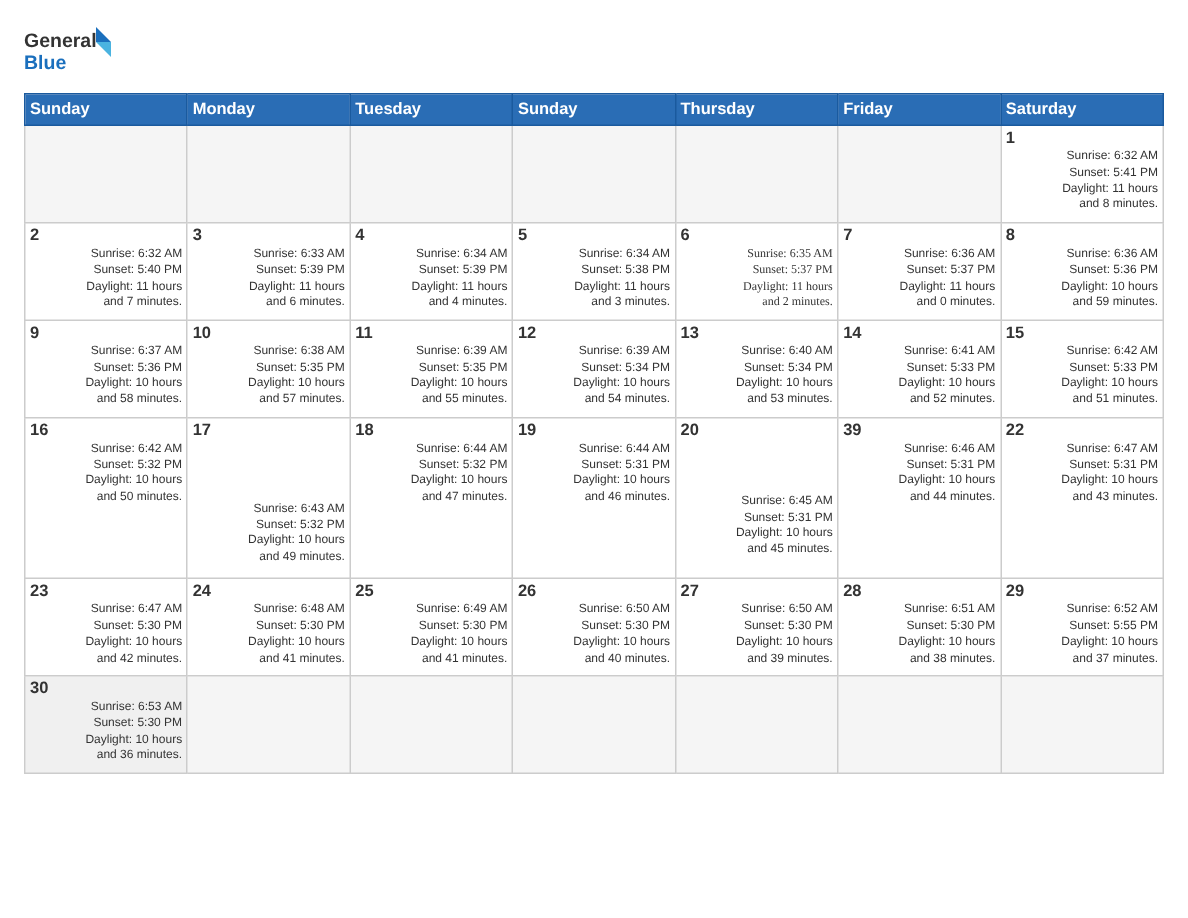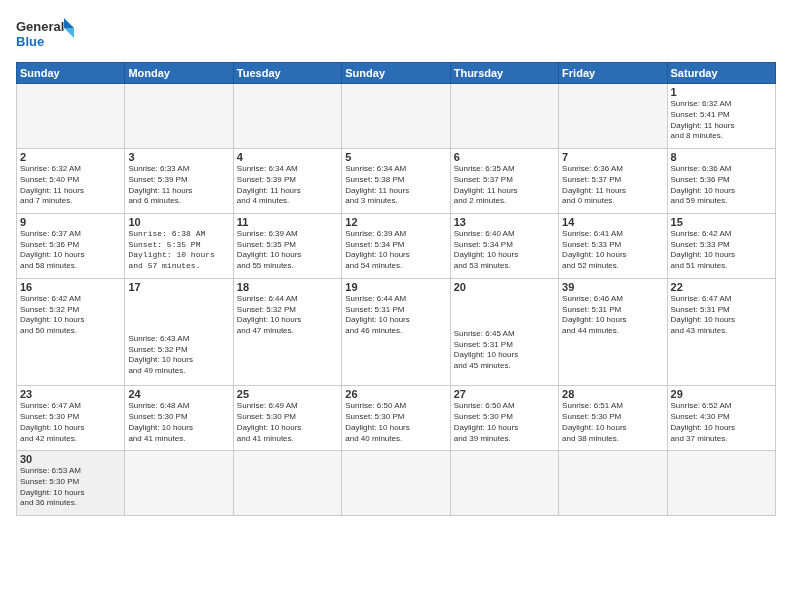--- a/index.html
+++ b/index.html
@@ -71,20 +71,21 @@
     .day-number {
       font-size: 11px;
       font-weight: bold;
       display: block;
       margin-bottom: 1px;
     }
     .day-info {
       font-size: 8px;
       line-height: 1.35;
       color: #333;
+      text-align: right;
     }
     .row-last td {
       background: #f0f0f0;
       margin-left: 25px;
     }
   </style>
 </head>
 <body>
 
 <div class="page">
@@ -155,21 +156,21 @@
           </td>
           <td>
             <span class="day-number">5</span>
             <div class="day-info" style="white-space: pre-line;">Sunrise: 6:34 AM
 Sunset: 5:38 PM
 Daylight: 11 hours
 and 3 minutes.</div>
           </td>
           <td>
             <span class="day-number">6</span>
-            <div class="day-info" style="white-space: pre-line;">Sunrise: 6:35 AM
+            <div class="day-info" style="white-space: pre-line; font-family: Liberation Serif, serif;">Sunrise: 6:35 AM
 Sunset: 5:37 PM
 Daylight: 11 hours
 and 2 minutes.</div>
           </td>
           <td>
             <span class="day-number">7</span>
             <div class="day-info" style="white-space: pre-line;">Sunrise: 6:36 AM
 Sunset: 5:37 PM
 Daylight: 11 hours
 and 0 minutes.</div>
@@ -185,21 +186,21 @@
         <tr>
           <td>
             <span class="day-number">9</span>
             <div class="day-info" style="white-space: pre-line;">Sunrise: 6:37 AM
 Sunset: 5:36 PM
 Daylight: 10 hours
 and 58 minutes.</div>
           </td>
           <td>
             <span class="day-number">10</span>
-            <div class="day-info" style="white-space: pre-line; font-family: Liberation Mono, monospace;">Sunrise: 6:38 AM
+            <div class="day-info" style="white-space: pre-line;">Sunrise: 6:38 AM
 Sunset: 5:35 PM
 Daylight: 10 hours
 and 57 minutes.</div>
           </td>
           <td>
             <span class="day-number">11</span>
             <div class="day-info" style="white-space: pre-line;">Sunrise: 6:39 AM
 Sunset: 5:35 PM
 Daylight: 10 hours
 and 55 minutes.</div>
@@ -323,21 +324,21 @@
           <td>
             <span class="day-number">28</span>
             <div class="day-info" style="white-space: pre-line;">Sunrise: 6:51 AM
 Sunset: 5:30 PM
 Daylight: 10 hours
 and 38 minutes.</div>
           </td>
           <td>
             <span class="day-number">29</span>
             <div class="day-info" style="white-space: pre-line;">Sunrise: 6:52 AM
-Sunset: 4:30 PM
+Sunset: 5:55 PM
 Daylight: 10 hours
 and 37 minutes.</div>
           </td>
         </tr>
         <tr class="row-last">
           <td>
             <span class="day-number">30</span>
             <div class="day-info" style="white-space: pre-line;">Sunrise: 6:53 AM
 Sunset: 5:30 PM
 Daylight: 10 hours

